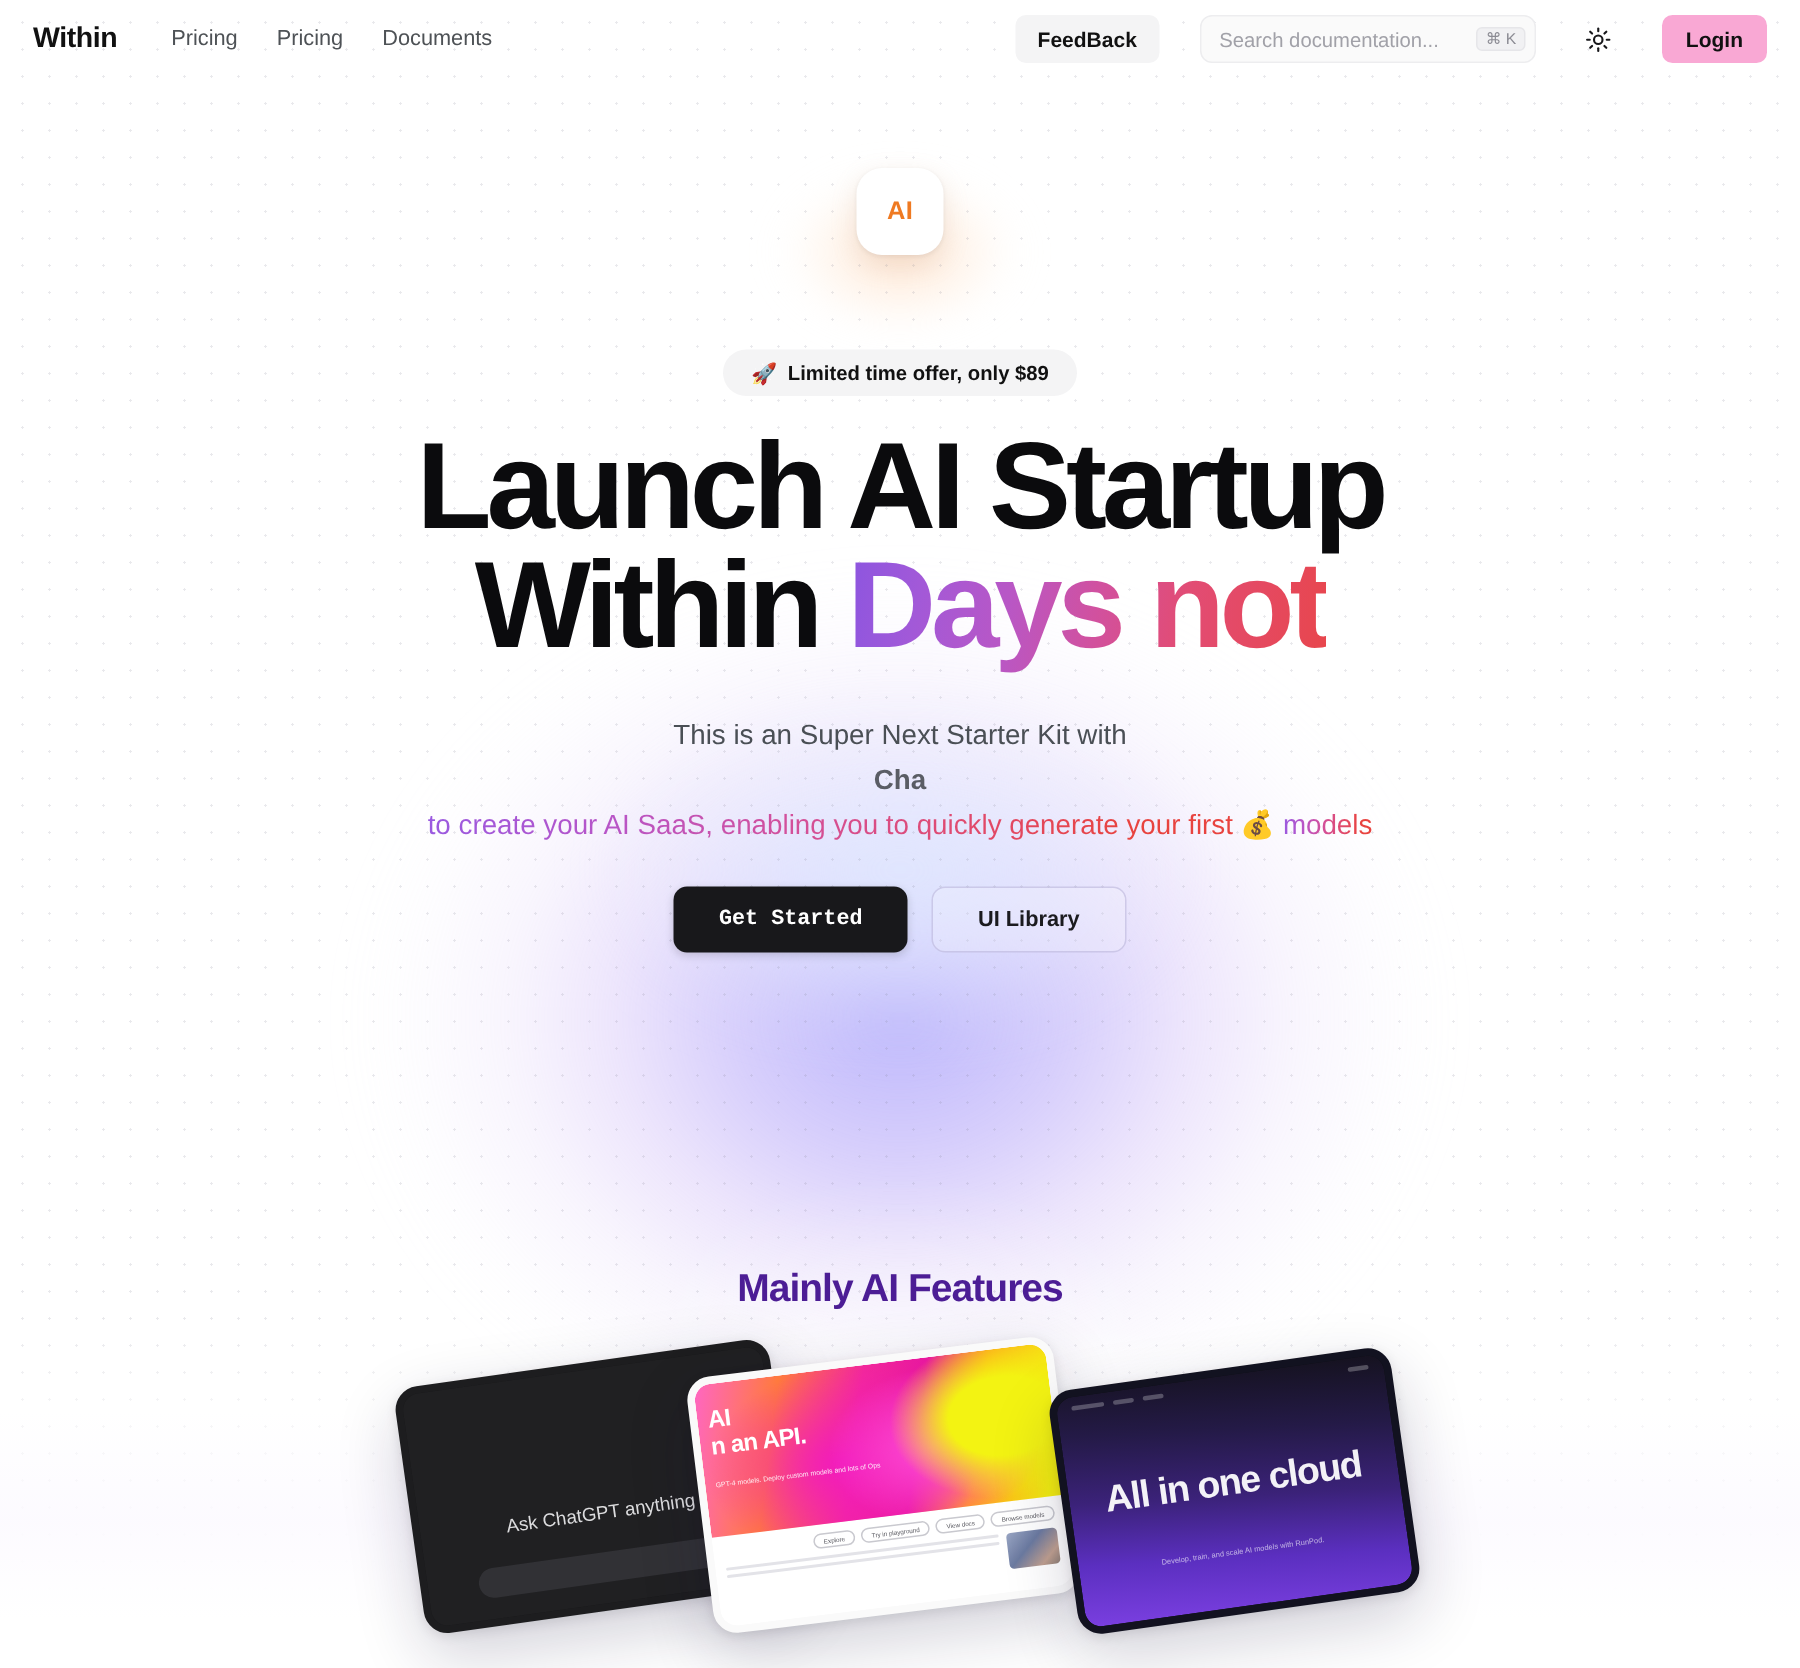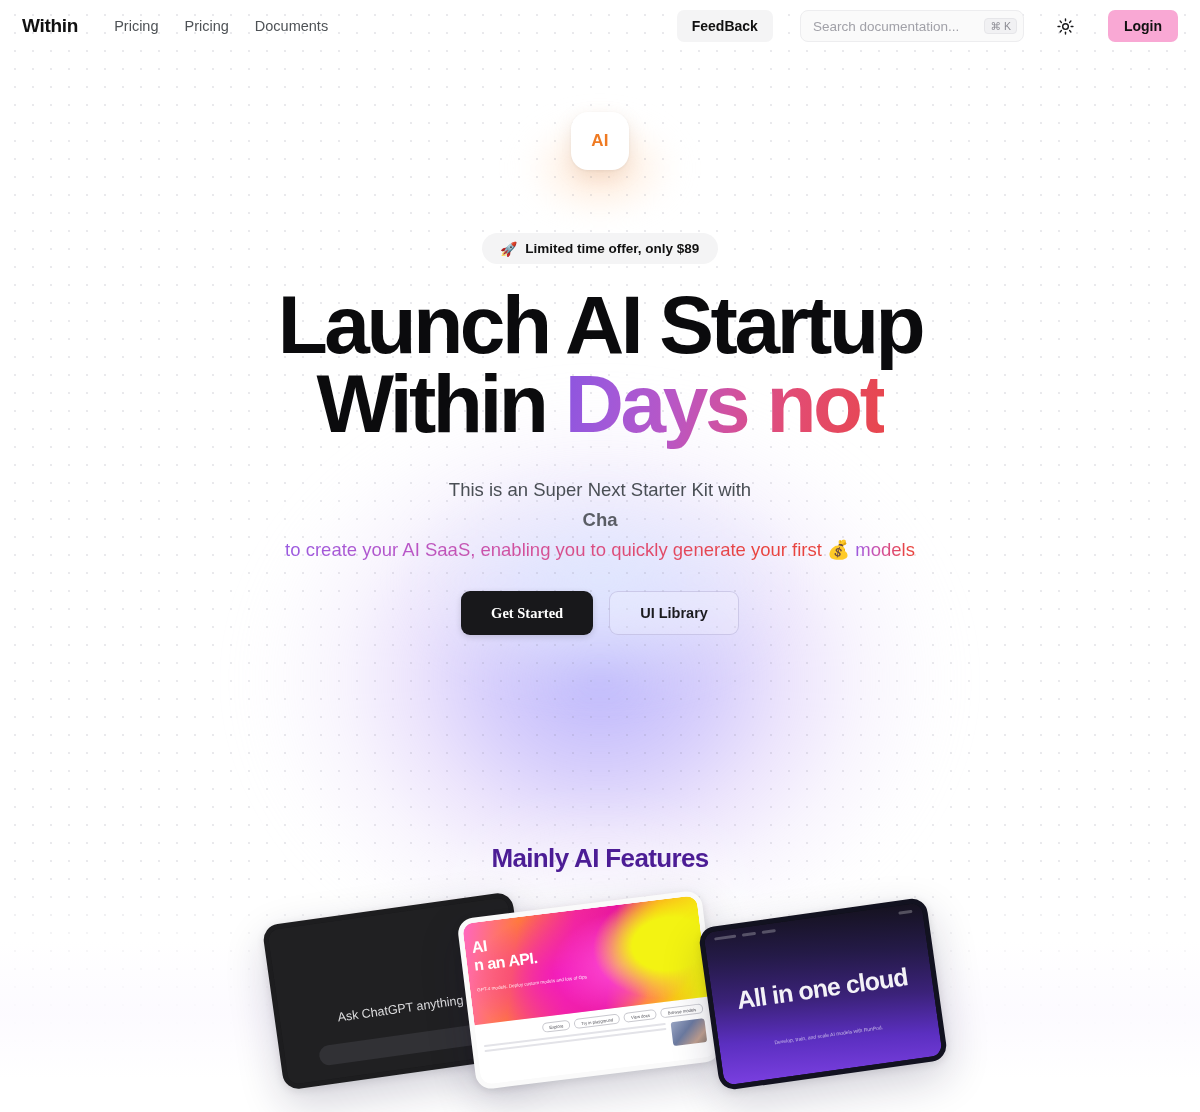--- a/index.html
+++ b/index.html
@@ -324,21 +324,21 @@
 
   .btn-primary {
     background: #18181b;
     color: #ffffff;
     border: none;
     border-radius: 9px;
     padding: 13px 30px;
     font-size: 14.5px;
     font-weight: 600;
     cursor: pointer;
-    font-family: Liberation Serif, serif;
+    font-family: Liberation Mono, monospace;
     box-shadow: 0 2px 6px rgba(0,0,0,0.15);
   }
 
   .btn-secondary {
     background: rgba(255,255,255,0.20);
     color: #1b1b1f;
     border: 1px solid rgba(180,175,215,0.55);
     border-radius: 9px;
     padding: 13px 30px;
     font-size: 14.5px;

